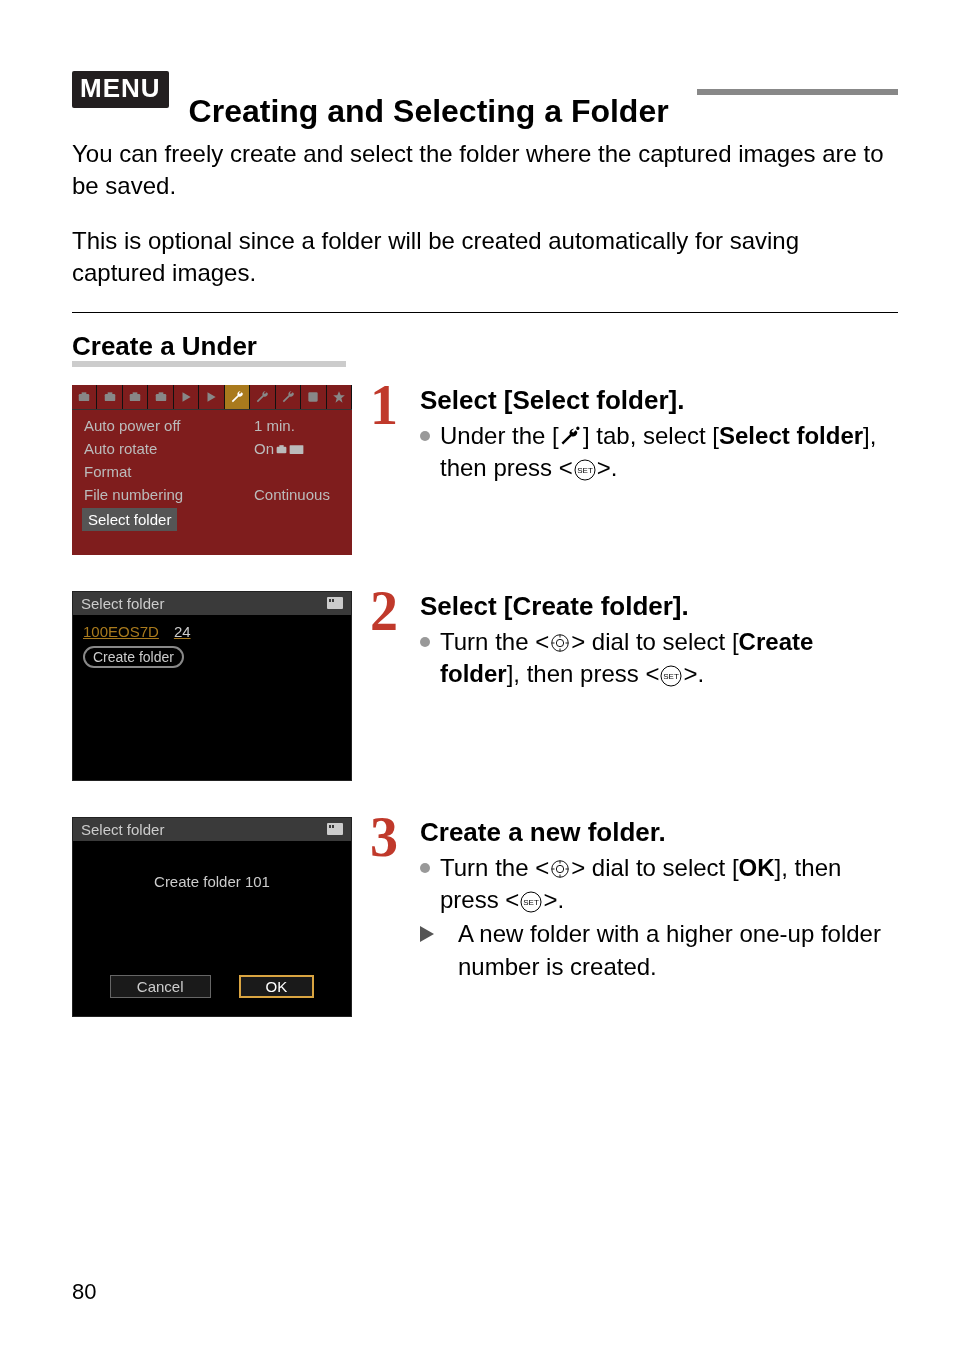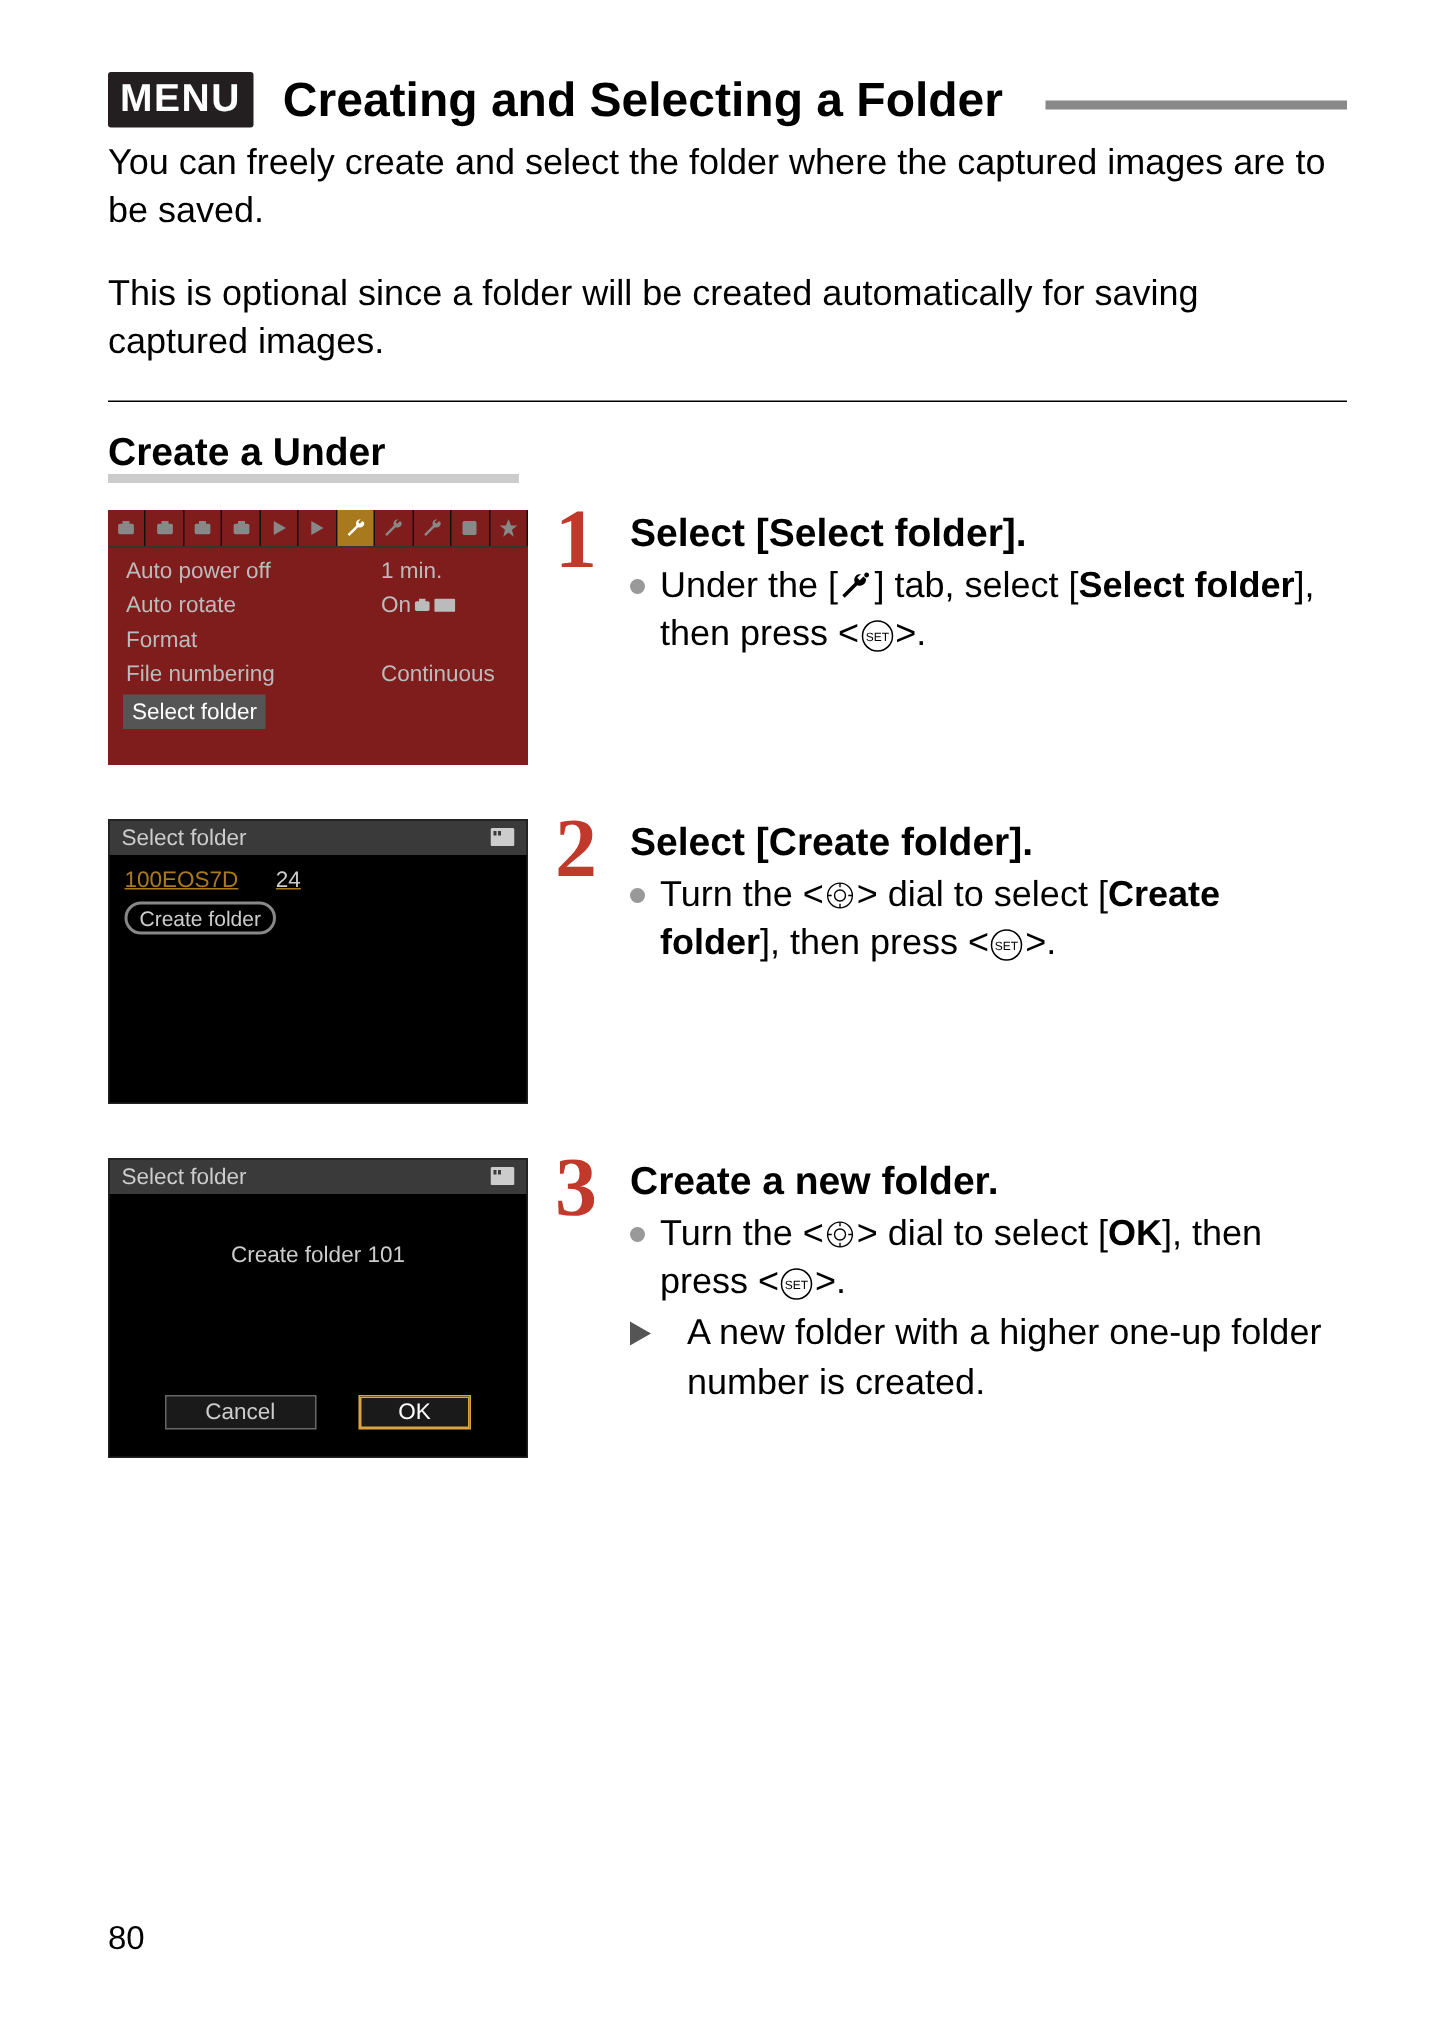--- a/index.html
+++ b/index.html
@@ -1,19 +1,19 @@
 <!DOCTYPE html>
 <html><head>
 <meta charset="utf-8">
 <style>
   html, body { margin:0; padding:0; background:#fff; font-family: Arial, Helvetica, sans-serif; color:#000; }
   .page { width:954px; min-height:1345px; margin:0 auto; background:#fff; padding:48px 56px 40px 72px; box-sizing:border-box; position:relative; }
   .title-row { display:flex; align-items:center; gap:20px; margin-bottom:8px; }
   .menu-box { background:#231f20; color:#fff; font-weight:bold; font-size:26px; padding:2px 8px 4px 8px; border-radius:2px; letter-spacing:1px;}
-  .title-text { font-size:32px; font-weight:bold; }
+  .title-text { font-size:32px; font-weight:bold;margin-top:45px; }
   .title-rule { flex:1; height:6px; background:#888; margin-left:8px; position:relative; top:3px;}
   .intro { font-size:24px; line-height:1.35; margin-bottom:22px; }
   .section-heading-wrap { margin-top:8px; margin-bottom:18px; }
   .section-heading { font-size:26px; font-weight:bold; display:inline-block; padding-bottom:3px; }
   .section-underline { height:6px; background:#ccc; margin-top:-4px; width:274px; }
   .row { display:flex; align-items:flex-start; gap:18px; margin-bottom:36px; }
   .shot { width:280px; flex:0 0 280px; }
   .big-num { font-family: Georgia, 'Times New Roman', serif; font-size:56px; font-weight:bold; color:#c0392b; line-height:0.8; margin-right:4px; position:relative; top:-2px;}
   .step-body { flex:1; }
   .step-title { font-size:26px; font-weight:bold; margin-bottom:4px; }
@@ -33,21 +33,21 @@
   .tab-strip .hl svg { fill:#fff; }
   .menu-list { padding:4px 10px 24px 10px; }
   .menu-item { display:flex; justify-content:flex-start; gap:40px; padding:3px 2px; color:#bbb; white-space:nowrap;}
   .menu-item .lab { width:130px;}
   .menu-sel { background:#555; color:#fff; padding:3px 6px; margin-top:2px; display:inline-block;}
 
   
   .shot2 { background:#000; color:#ccc; font-size:15px; height:190px; border:1px solid #222; box-sizing:border-box;}
   .shot2-header { background:#3a3a3a; padding:3px 8px; display:flex; justify-content:space-between; align-items:center;}
   .shot2-body { padding:8px 10px; }
-  .folder-active { color:#a97a1d; display:flex; gap:25px; align-items:flex-end; text-decoration: underline; text-decoration-color:#a97a1d;}
+  .folder-active { color:#a97a1d; display:flex; gap:15px; align-items:flex-end; text-decoration: underline; text-decoration-color:#a97a1d;}
   .pill { display:inline-block; border:2px solid #888; border-radius:14px; padding:1px 8px; color:#ccc; margin-top:6px; font-size:14px;}
 
   
   .shot3 { background:#000; color:#ccc; font-size:15px; height:200px; border:1px solid #222; box-sizing:border-box; display:flex; flex-direction:column;}
   .shot3-body { flex:1; display:flex; align-items:flex-start; justify-content:center; padding-top:32px;}
   .shot3-buttons { display:flex; justify-content:center; gap:28px; padding-bottom:18px;border-radius:20px;}
   .btn { border:1px solid #666; padding:2px 26px; font-size:15px; color:#ccc; background:#1a1a1a;}
   .btn-hl { color:#fff; border-color:#d9a441; box-shadow:0 0 0 1px #d9a441 inset;}
 
   .cf-icon { width:16px; height:12px; }

